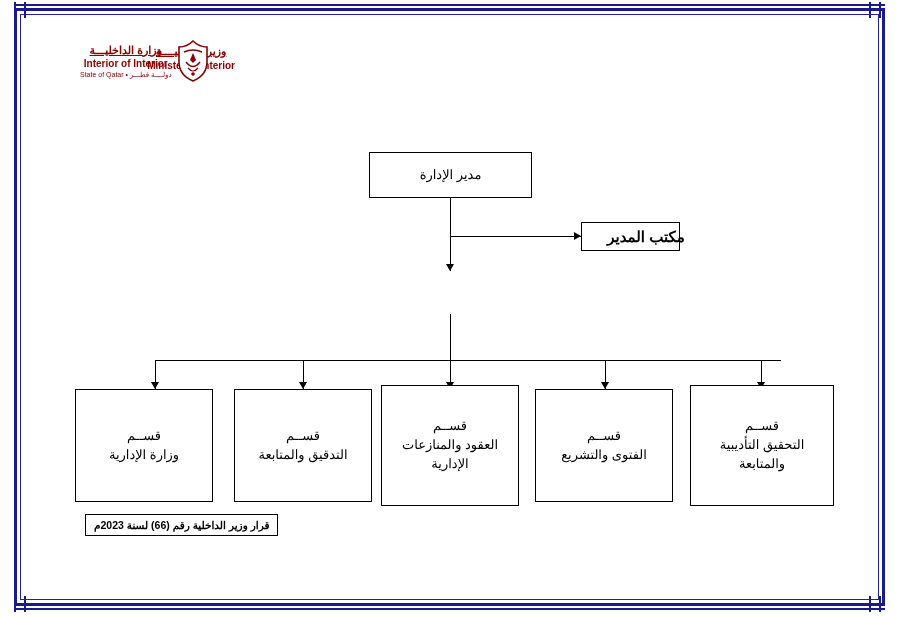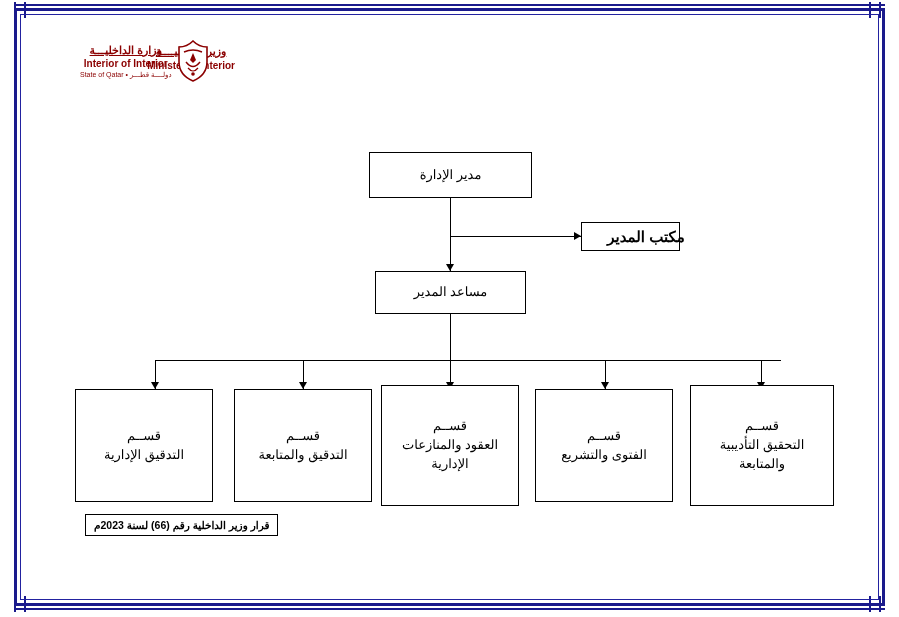--- a/index.html
+++ b/index.html
@@ -238,23 +238,20 @@
   <div class="conn v" style="left:430px; top:184px; width:1px; height:73px;"></div>
   <div class="arrow-down" style="left:426px; top:250px;"></div>
 
   <div class="conn h" style="left:430px; top:222px; width:131px; height:1px;"></div>
   <div class="arrow-left" style="left:554px; top:218px; transform: rotate(180deg);"></div>
 
   <div class="node small" style="left:561px; top:208px; width:99px; height:29px;">
     <span class="node-line">مكتب المدير</span>
   </div>
 
-  <div class="node" style="left:355px; top:257px; width:151px; height:43px;">
-    <span class="node-line">مساعد المدير</span>
-  </div>
 
   <div class="conn v" style="left:430px; top:300px; width:1px; height:46px;"></div>
 
   <div class="conn h" style="left:135px; top:346px; width:626px; height:1px;"></div>
 
   <div class="conn v" style="left:135px; top:346px; width:1px; height:29px;"></div>
   <div class="arrow-down" style="left:131px; top:368px;"></div>
 
   <div class="conn v" style="left:283px; top:346px; width:1px; height:29px;"></div>
   <div class="arrow-down" style="left:279px; top:368px;"></div>
@@ -263,21 +260,21 @@
   <div class="arrow-down" style="left:426px; top:368px;"></div>
 
   <div class="conn v" style="left:585px; top:346px; width:1px; height:29px;"></div>
   <div class="arrow-down" style="left:581px; top:368px;"></div>
 
   <div class="conn v" style="left:741px; top:346px; width:1px; height:29px;"></div>
   <div class="arrow-down" style="left:737px; top:368px;"></div>
 
   <div class="node" style="left:55px; top:375px; width:138px; height:113px;">
     <span class="node-line">قســم</span>
-    <span class="node-line">التدقيق الإدارية</span>
+    <span class="node-line">وزارة الإدارية</span>
   </div>
 
   <div class="node" style="left:214px; top:375px; width:138px; height:113px;">
     <span class="node-line">قســم</span>
     <span class="node-line">التدقيق والمتابعة</span>
   </div>
 
   <div class="node" style="left:361px; top:371px; width:138px; height:121px;">
     <span class="node-line">قســم</span>
     <span class="node-line">العقود والمنازعات</span>

